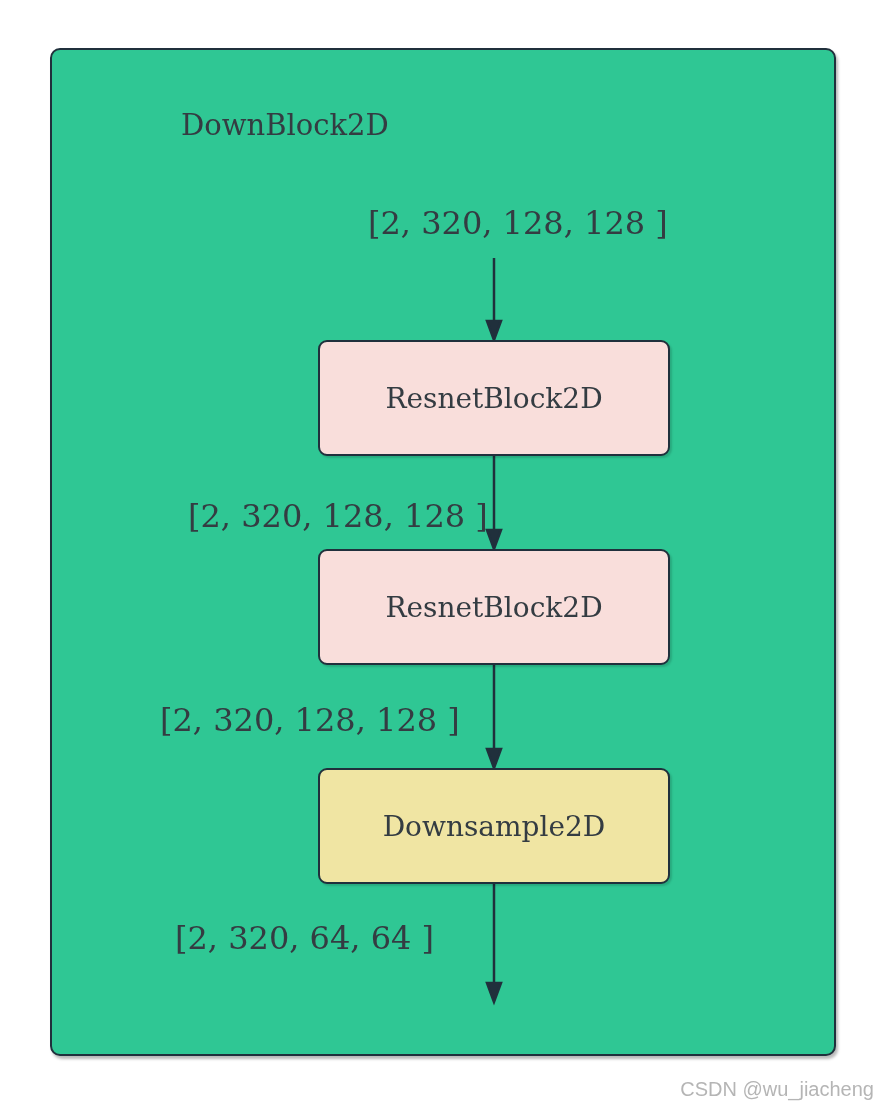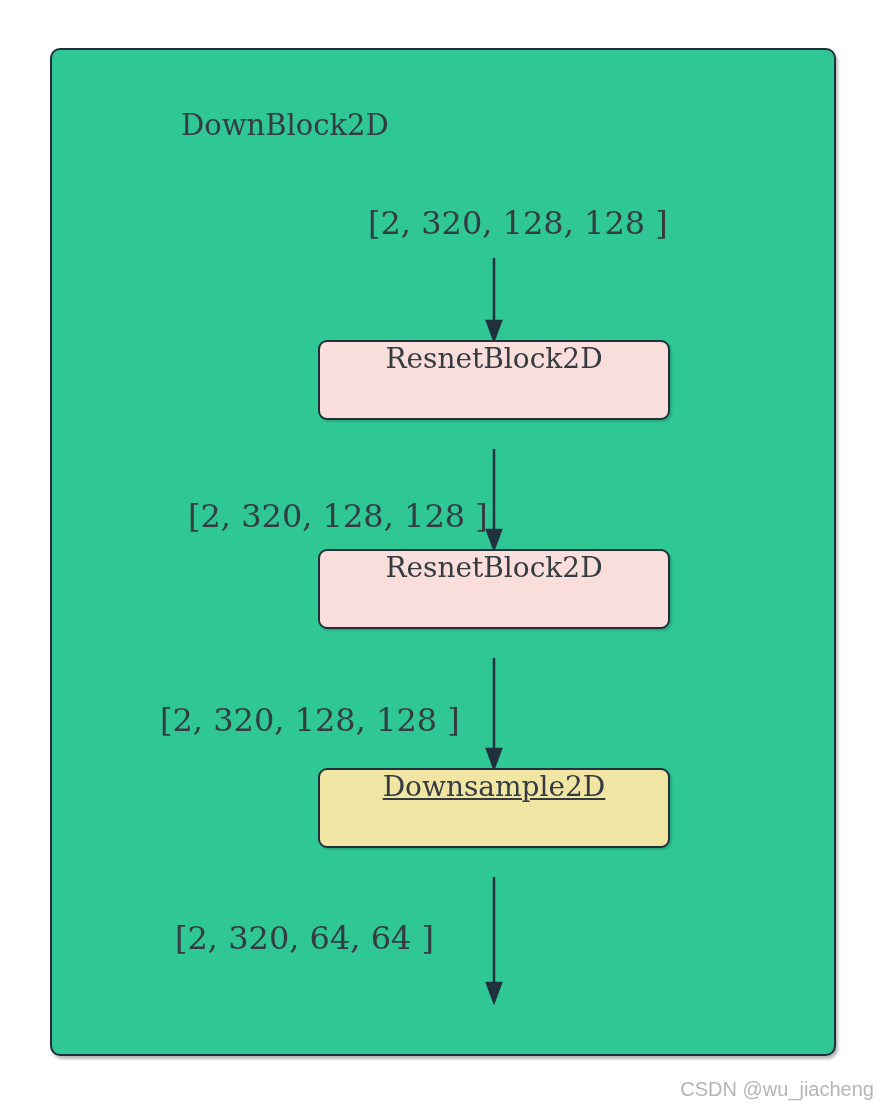--- a/index.html
+++ b/index.html
@@ -31,33 +31,33 @@
   .title {
     position: absolute;
     left: 181px; top: 108px;
     font-size: 29px;
     color: var(--text);
     white-space: nowrap;
   }
   .node {
     position: absolute;
     left: 318px;
-    width: 352px; height: 80px;
+    width: 352px; height: 116px;
     border: 2.5px solid var(--stroke);
     border-radius: 9px;
-    display: flex; justify-content: center;
+    display: flex; align-items: center; justify-content: center;
     font-size: 28px;
     color: var(--text);
     box-shadow: 2px 2px 2px rgba(0,0,0,0.15);
   }
   .node.resnet { background: var(--pink); }
   .node.downsample { background: var(--yellow); }
   #node1 { top: 340px; }
   #node2 { top: 549px; }
-  #node3 { top: 768px; text-decoration: underline; }
+  #node3 { top: 768px; }
   .tensor-label {
     position: absolute;
     font-size: 32px;
     color: var(--text);
     white-space: nowrap;
   }
   #tl1 { left: 368px; top: 204px; }
   #tl2 { left: 188px; top: 497px; }
   #tl3 { left: 160px; top: 701px; }
   #tl4 { left: 175px; top: 919px; }

